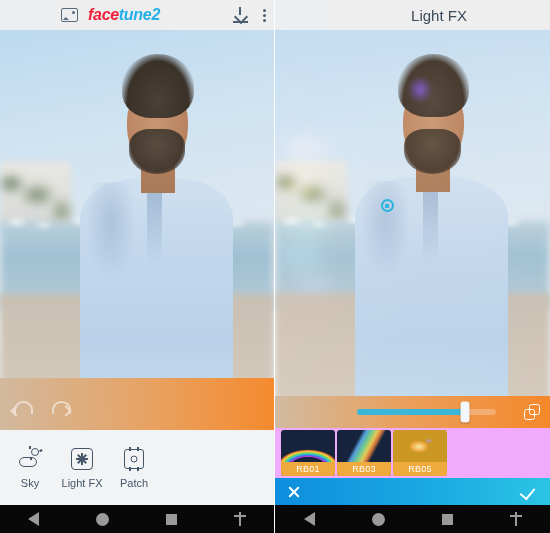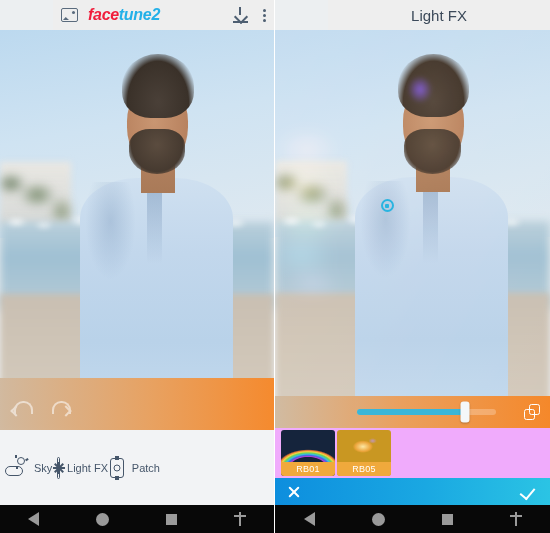--- a/index.html
+++ b/index.html
@@ -135,21 +135,21 @@
            transform: translate(-50%,-50%); box-shadow:0 1px 2px rgba(0,0,0,.25); }
   .layers-icon { position:absolute; right:10px; top:50%; transform: translateY(-50%);
                  width:16px; height:16px; }
   .layers-icon b { position:absolute; width:11px; height:11px; border:1.8px solid #fff; border-radius:2.5px; display:block; }
   .layers-icon b.back { right:0; top:0; }
   .layers-icon b.front { left:0; bottom:0; background: transparent; }
 
   
   .toolstrip { position:absolute; left:0; right:0; bottom:28px; height:75px; background:#f2f3f5;
                display:flex; align-items:center; padding-left: 4px; overflow:hidden; }
-  .tool { width: 52px; flex: 0 0 auto; display:flex; align-items:center; gap:6px; }
+  .tool { width: 52px; flex: 0 0 auto; display:flex; flex-direction:column; align-items:center; gap:6px; }
   .tool-label { font-size: 11px; color:#46566a; white-space: nowrap; }
   .tool-ico { width:24px; height:24px; position:relative; }
   
   .ic-sky .cloud { position:absolute; left:1px; bottom:4px; width:18px; height:10px;
       border:1.7px solid #46566a; border-radius:7px; background:transparent; }
   .ic-sky .sun { position:absolute; right:3px; top:1px; width:8px; height:8px; border:1.7px solid #46566a; border-radius:50%; }
   .ic-sky .ray { position:absolute; background:#46566a; width:1.6px; height:3px; }
   
   .ic-mk .b1 { position:absolute; left:3px; top:1px; width:7px; height:21px; border:1.7px solid #46566a; border-radius:3px 3px 2px 2px; }
   .ic-mk .b2 { position:absolute; right:3px; top:1px; width:7px; height:21px; border:1.7px solid #46566a; border-radius:3px 3px 2px 2px; }
@@ -360,20 +360,24 @@
             <b class="front"></b>
         </span>
       </div>
     </div>
 
     <div class="filmstrip" id="filmstrip">
         <div class="fcard">
           <div class="art art-rb01"></div>
           <div class="cap">RB01</div>
         </div>
+        <div class="fcard">
+          <div class="art art-rb03"></div>
+          <div class="cap">RB03</div>
+        </div>
         <div class="fcard sel">
           <div class="art art-rb05"></div>
           <div class="cap">RB05</div>
         </div>
       </div>
 
     <div class="confirmbar">
       <span class="x-icon"></span>
       <span class="check-icon"></span>
     </div>

